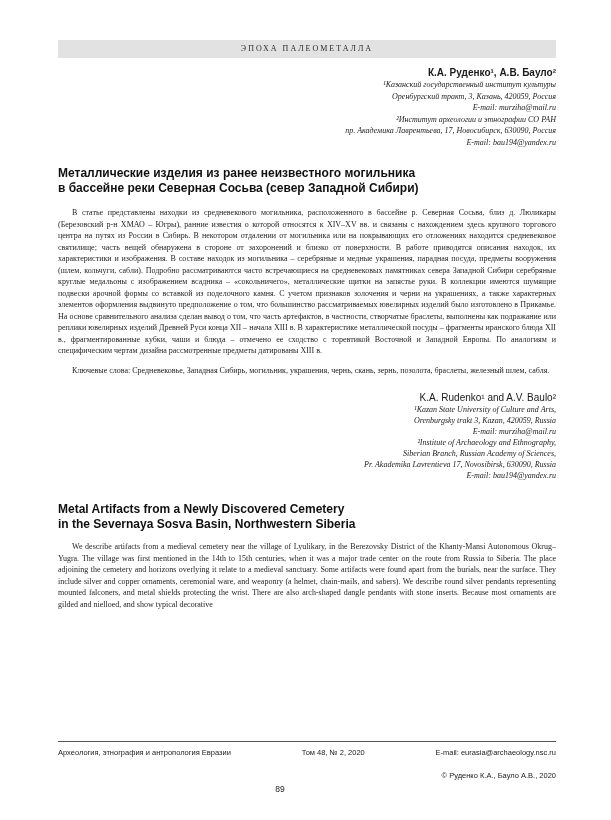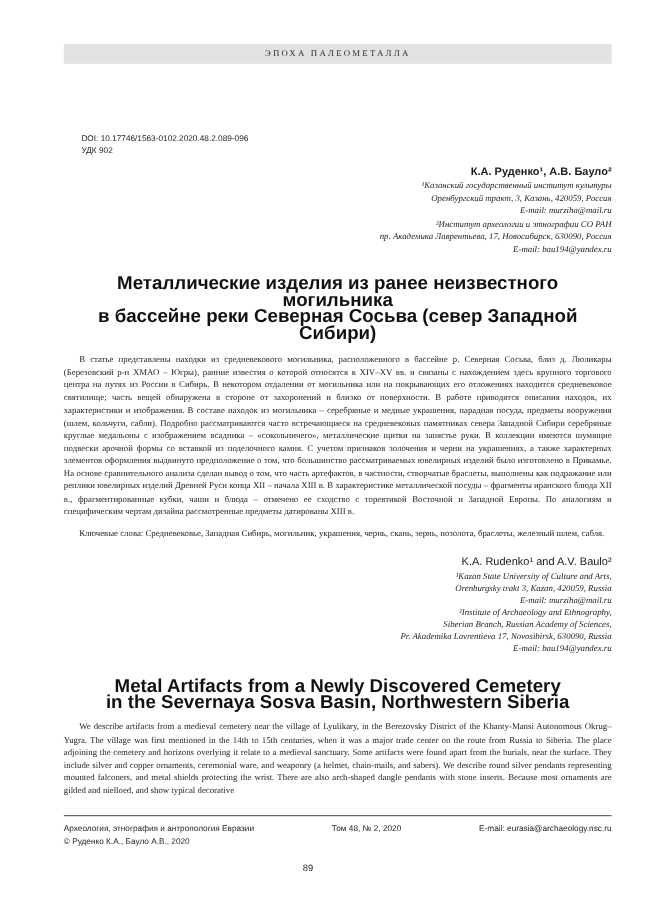--- a/index.html
+++ b/index.html
@@ -51,24 +51,24 @@
     line-height: 13px;
   }
   .affil {
     text-align: right;
     font-style: italic;
     font-size: 8px;
     line-height: 11.5px;
     color: #222;
   }
   .title {
-    text-align: center;
+    text-align: left;
     font-family: "Liberation Sans", sans-serif;
     font-weight: bold;
-    font-size: 17px;
+    font-size: 12px;
     line-height: 15px;
     color: #111;
   }
   .title-ru { margin-top: 18px; }
   .title-en { margin-top: 21px; }
   .abstract {
     margin-top: 11px;
     text-align: justify;
     font-size: 8px;
     line-height: 11.5px;
@@ -104,46 +104,42 @@
     font-size: 7.5px;
     line-height: 11px;
     color: #222;
   }
   .footer-row {
     display: flex;
     justify-content: space-between;
     align-items: baseline;
   }
   .footer-copy {
-    text-align: left;
-    margin-top: 1px;
+    text-align: right;
+    margin-top: 12px;
   }
   .page-number {
     position: absolute;
     left: 12px;
     width: 536px;
     top: 784px;
     text-align: center;
     font-family: Liberation Sans, sans-serif;
     font-size: 8.5px;
     color: #222;
   }
 </style>
 </head>
 <body>
 
 <div class="page">
   <div class="content">
 
     <div class="band">ЭПОХА ПАЛЕОМЕТАЛЛА</div>
 
-    <div class="meta">
-      <div>DOI: 10.17746/1563-0102.2020.48.2.089-096</div>
-      <div>УДК 902</div>
-    </div>
 
     <div class="authors-ru">К.А. Руденко¹, А.В. Бауло²</div>
 
     <div class="affil">
       <div>¹Казанский государственный институт культуры</div>
       <div>Оренбургский тракт, 3, Казань, 420059, Россия</div>
       <div>E-mail: murziha@mail.ru</div>
       <div>²Институт археологии и этнографии СО РАН</div>
       <div>пр. Академика Лаврентьева, 17, Новосибирск, 630090, Россия</div>
       <div>E-mail: bau194@yandex.ru</div>

